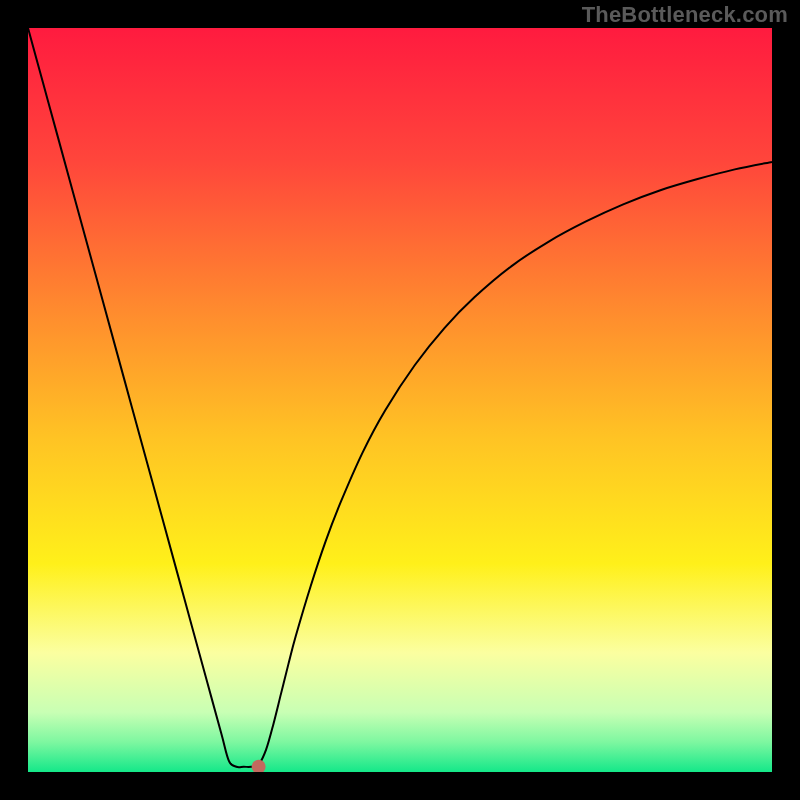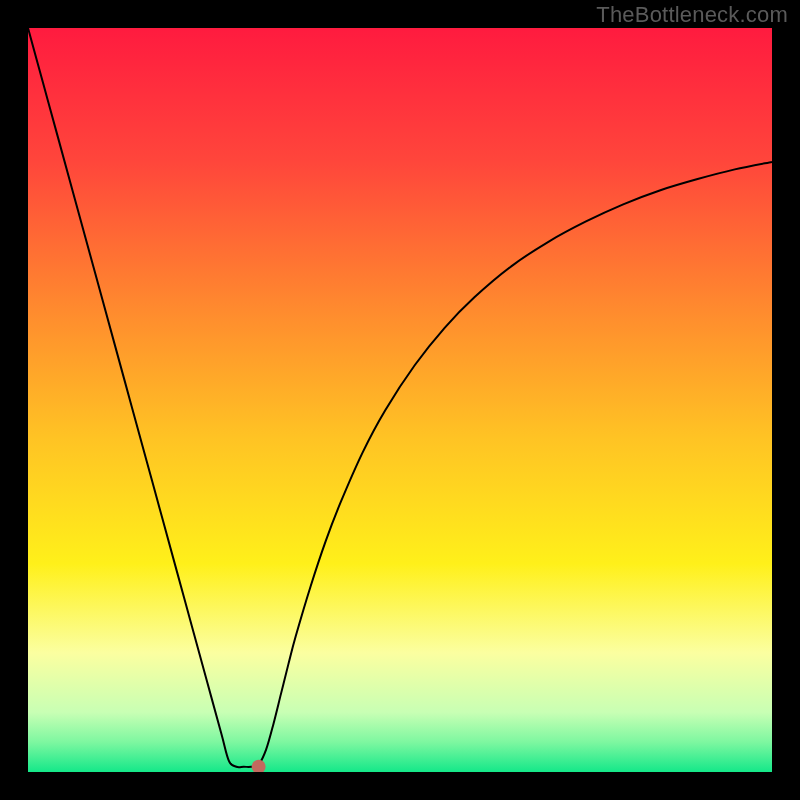--- a/index.html
+++ b/index.html
@@ -16,21 +16,21 @@
     width: 800px;
     height: 800px;
     background: #000;
   }
   .watermark {
     position: absolute;
     top: 2px;
     right: 12px;
     color: #5a5a5a;
     font-size: 22px;
-    font-weight: 400;
+    font-weight: 700;
     letter-spacing: 0.2px;
     z-index: 10;
     margin-left: 8px;
   }
   .plot {
     position: absolute;
     left: 28px;
     top: 28px;
     width: 744px;
     height: 744px;

